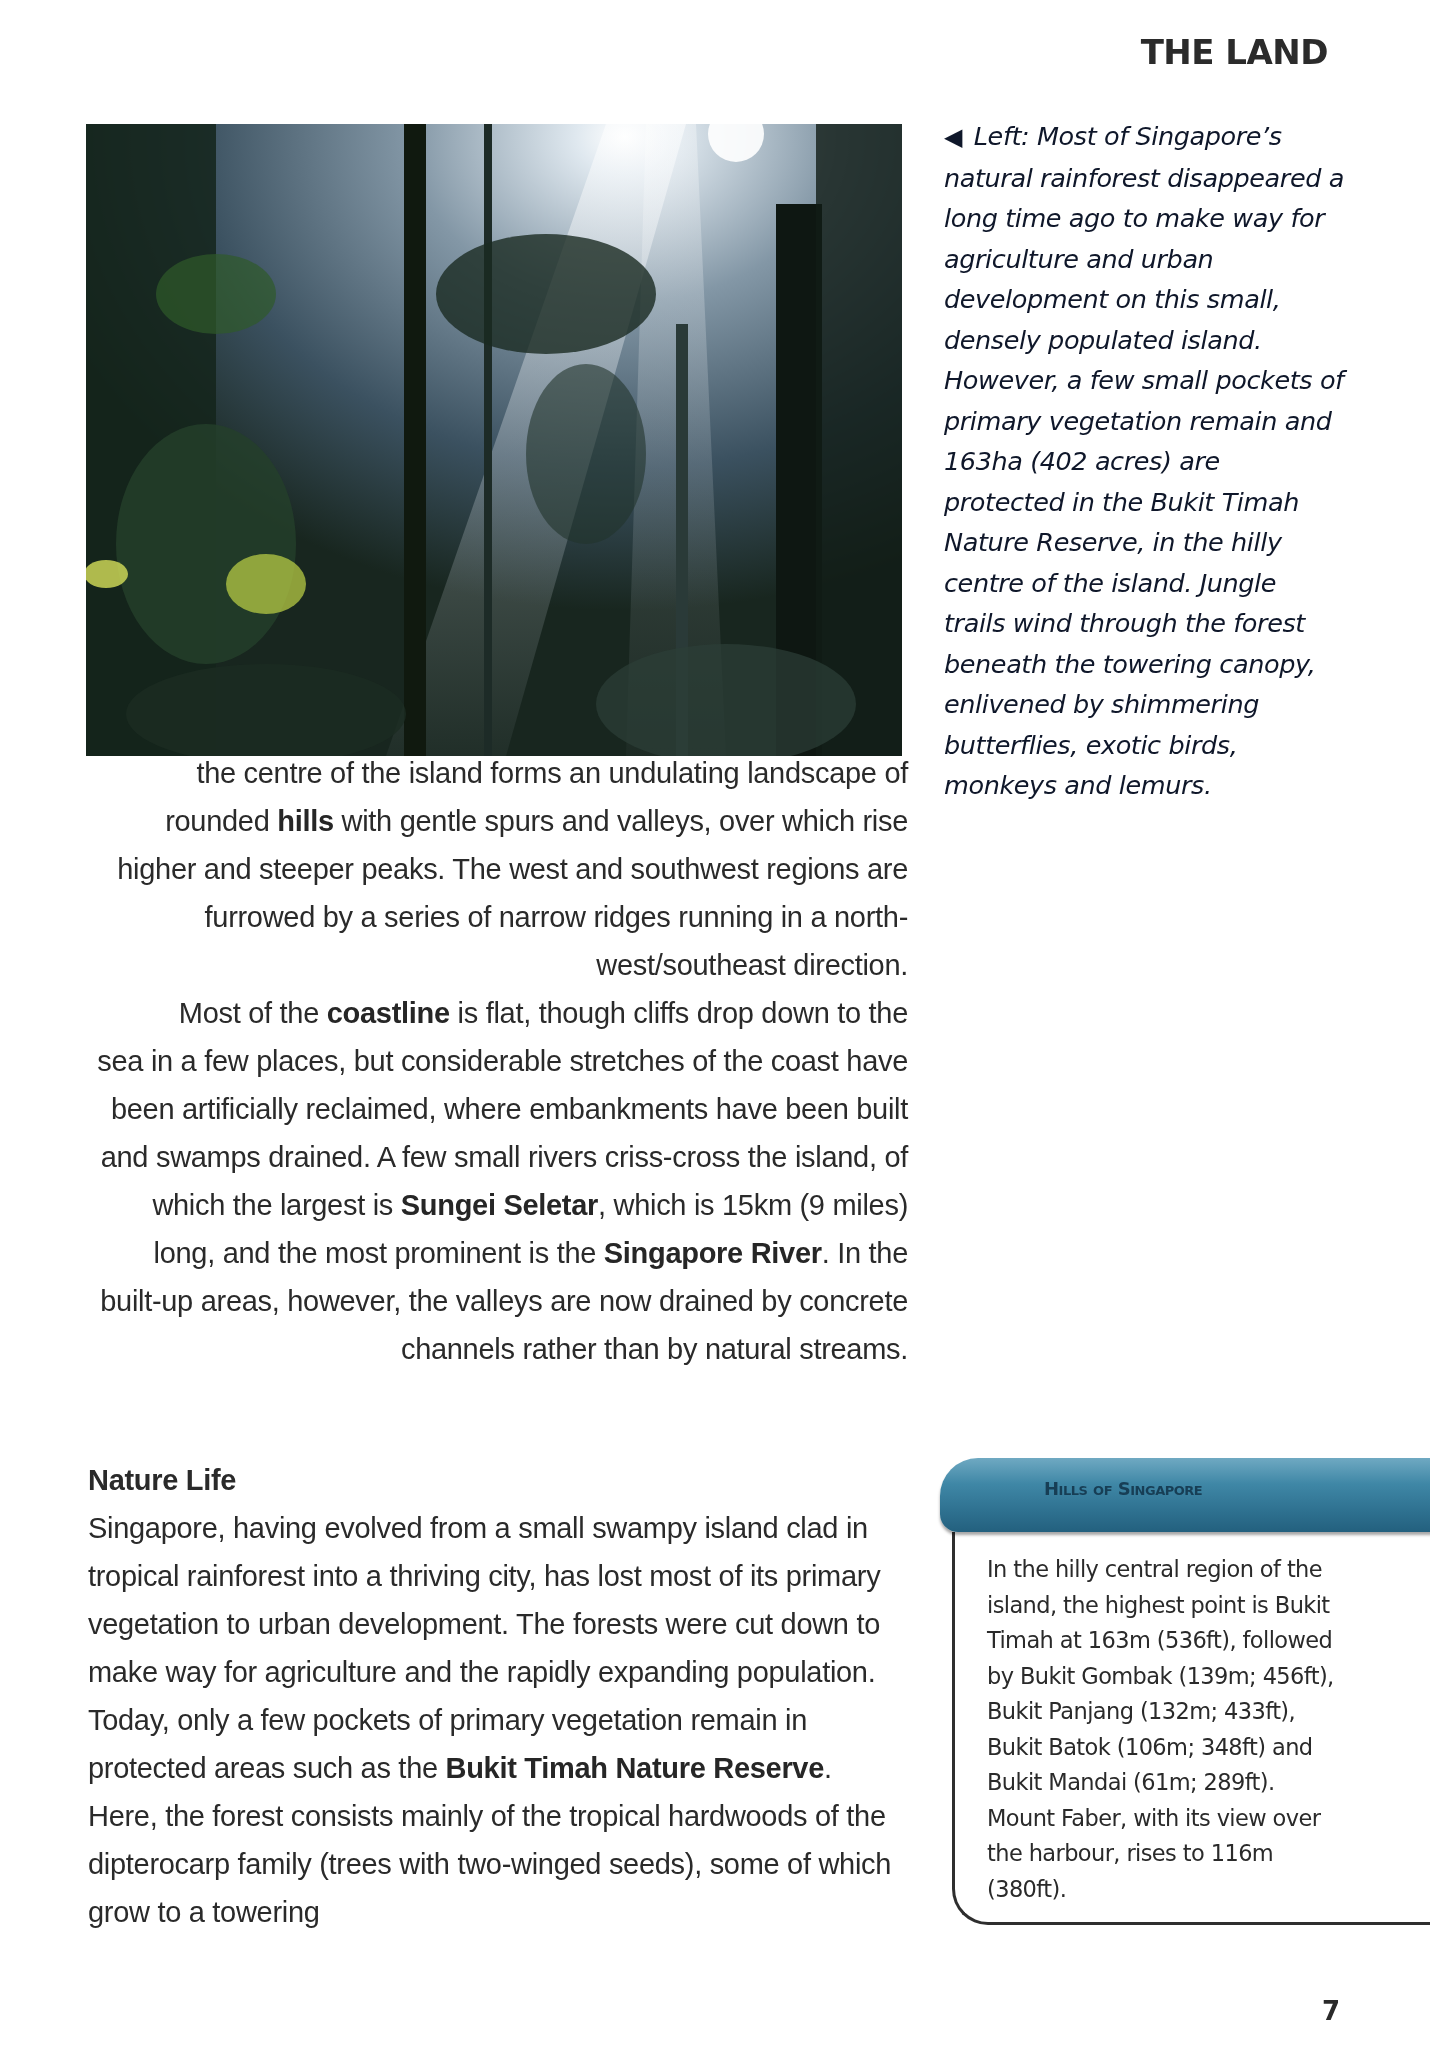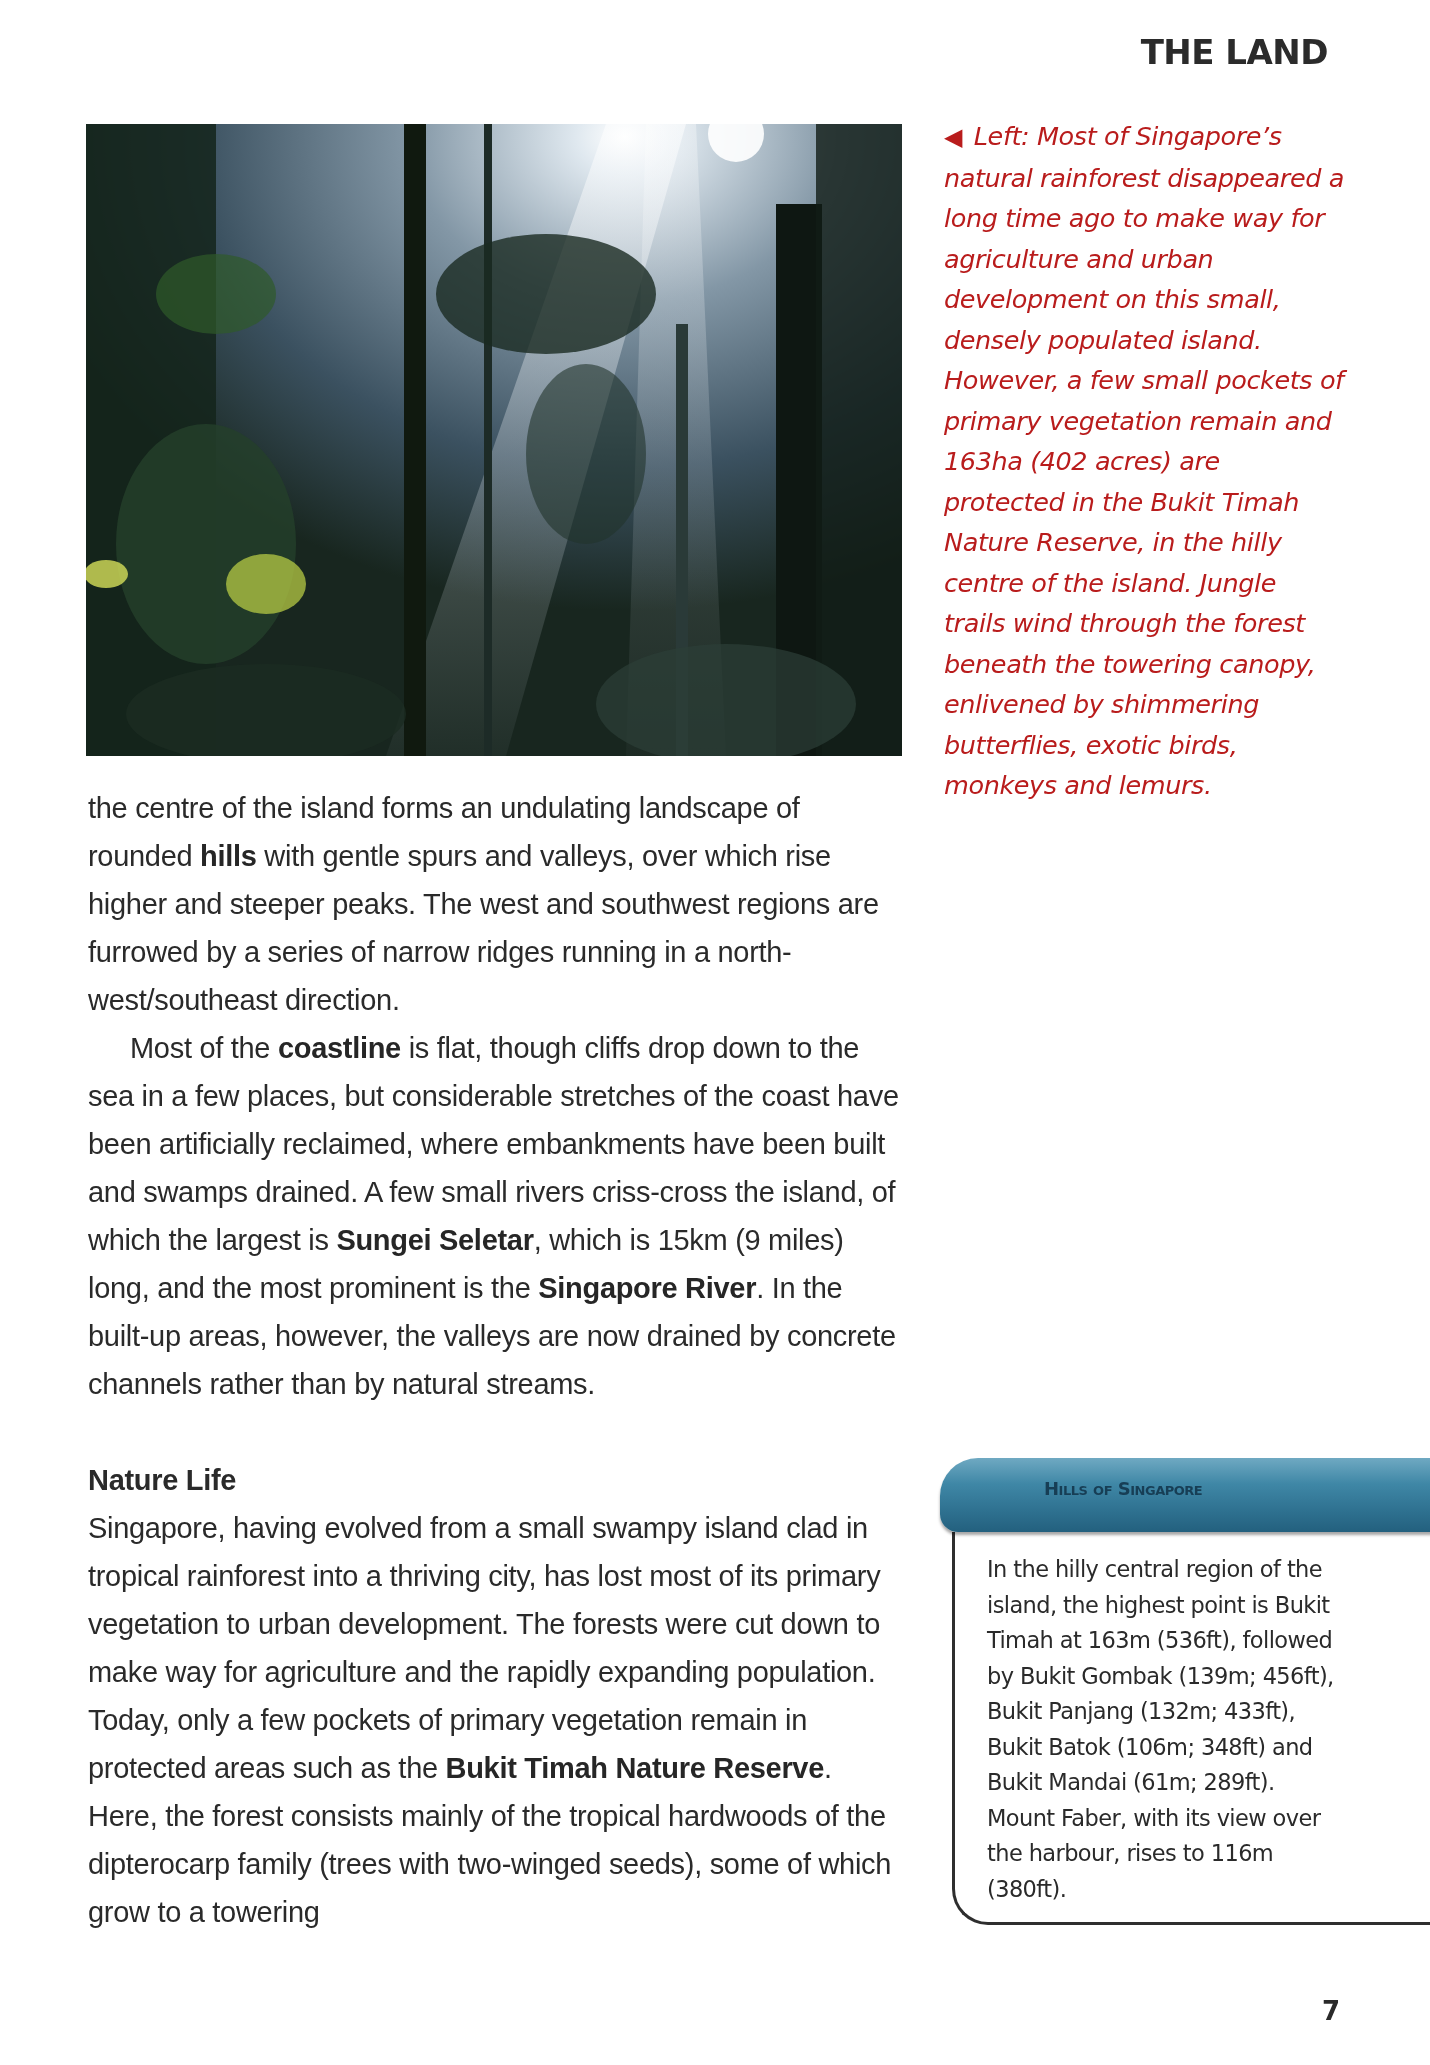--- a/index.html
+++ b/index.html
@@ -14,33 +14,33 @@
       font-size: 34px; letter-spacing: -0.5px; color: #2b2b2b; margin-top: 14px;
     }
     .photo {
       position: absolute; left: 86px; top: 124px; width: 816px; height: 632px;
       overflow: hidden; background: #1b2a26;
     }
     .photo svg { display: block; width: 100%; height: 100%; }
     .caption {
       position: absolute; left: 944px; top: 116px; width: 400px;
       font-family: "DejaVu Sans", sans-serif; font-style: italic;
-      font-size: 25.5px; line-height: 40.5px; color: #b91c1c;
+      font-size: 25.5px; line-height: 40.5px; color: #0f172a;
       letter-spacing: -0.4px;
     }
     .caption .arrow { font-style: normal; font-size: 24px; margin-right: 4px; }
     .body-text {
       position: absolute; left: 88px; width: 820px;
       font-family: "Liberation Sans", sans-serif; font-size: 29px;
       line-height: 48px; color: #2a2a2a; letter-spacing: -0.3px;
     }
     .body-text p { margin: 0; }
     .body-text p.indent { text-indent: 42px; }
     .body-text b { font-weight: bold; color: #262626; }
-    .section-1 { top: 784px; }
+    .section-1 { top: 749px; text-align: right; }
     .section-2 { top: 1456px; }
     .subhead {
       font-weight: bold; font-size: 29px; line-height: 48px; margin: 0;
       color: #2a2a2a;
     }
     .sidebar-box {
       position: absolute; left: 940px; top: 1458px; width: 500px; height: 476px;
     }
     .sidebar-header {
       position: absolute; left: 0; top: 0; width: 500px; height: 74px;

